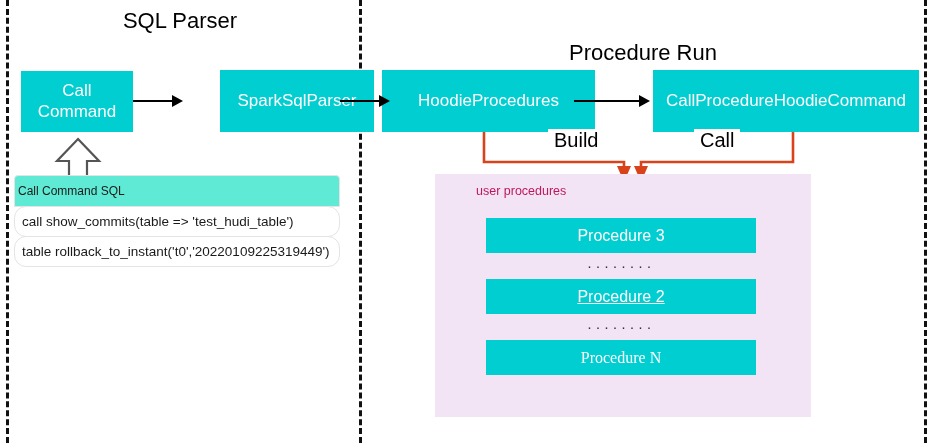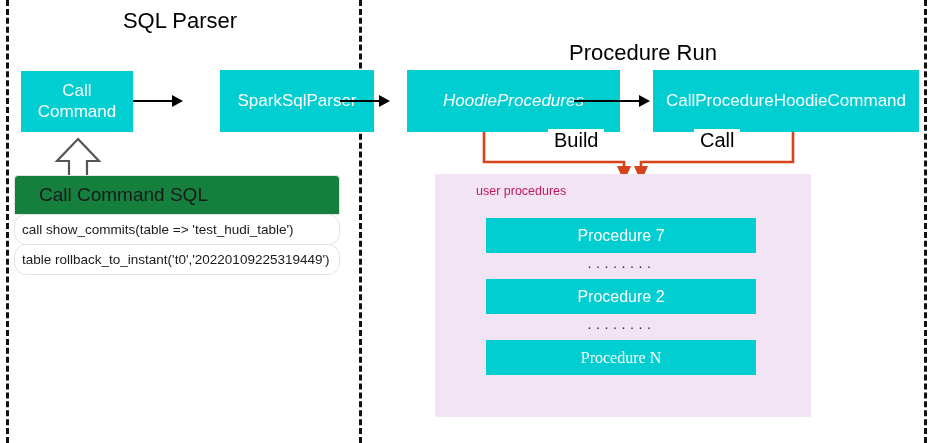--- a/index.html
+++ b/index.html
@@ -52,21 +52,21 @@
     align-items: center;
     justify-content: center;
     text-align: center;
     font-size: 17px;
     line-height: 1.2;
     box-sizing: border-box;
     white-space: pre-line;
   }
   #box-call-command  { left: 21px;  top: 71px; width: 112px; height: 61px; font-size: 17px; }
   #box-spark-parser  { left: 186px; top: 70px; width: 154px; height: 62px; margin-left: 34px; }
-  #box-hoodie-procs  { left: 407px; top: 70px; width: 213px; height: 62px; font-style: italic; }
+  #box-hoodie-procs  { left: 382px; top: 70px; width: 213px; height: 62px; }
   #box-call-proc-cmd { left: 653px; top: 70px; width: 266px; height: 62px; text-align: center; }
 
   
   .arrow-h {
     position: absolute;
     height: 0;
     border-top: 2.5px solid #000000;
   }
   .arrow-head {
     position: absolute;
@@ -105,24 +105,24 @@
     border: 1px solid #e4e4e4;
     border-radius: 12px;
     padding: 7px 7px;
     font-size: 13.5px;
     color: #1a1a1a;
     background: #ffffff;
     white-space: nowrap;
     overflow: hidden;
   }
   .sql-row.head {
-    background: #15803d;
-    font-size: 19px;
+    background: #5eead4;
+    font-size: 12px;
     border-radius: 4px 4px 0 0;
-    padding: 8px 24px;
+    padding: 8px 3px;
   }
   .sql-row + .sql-row { margin-top: -1px; }
 
   
   #orange-svg {
     position: absolute;
     left: 0;
     top: 0;
     width: 932px;
     height: 443px;
@@ -180,21 +180,21 @@
     height: 18px;
     text-align: center;
     font-size: 15px;
     letter-spacing: 3.5px;
     color: #333333;
     line-height: 18px;
     white-space: nowrap;
   }
   #proc-1    { top: 44px; }
   #dots-1    { top: 83px; }
-  #proc-2    { top: 105px; }
+  #proc-2    { top: 105px; text-decoration: underline; }
   #dots-2    { top: 144px; }
   #proc-n    { top: 166px; font-family: Liberation Serif, serif; }
 </style>
 </head>
 <body>
 
 <div id="canvas">
 
   <div class="vdash left"></div>
   <div class="vdash mid"></div>
@@ -236,20 +236,20 @@
 
   <div id="sql-table">
     <div class="sql-row head">Call Command SQL</div>
     <div class="sql-row">call show_commits(table =&gt; 'test_hudi_table')</div>
     <div class="sql-row">table rollback_to_instant('t0','20220109225319449')</div>
   </div>
 
   <div id="proc-panel">
     <div id="proc-panel-label">user procedures</div>
 
-    <div class="proc-box" id="proc-1">Procedure 7</div>
+    <div class="proc-box" id="proc-1">Procedure 3</div>
     <div class="proc-dots" id="dots-1">········</div>
     <div class="proc-box" id="proc-2">Procedure 2</div>
     <div class="proc-dots" id="dots-2">········</div>
     <div class="proc-box" id="proc-n">Procedure N</div>
   </div>
 
 </div>
 
 </body></html>

